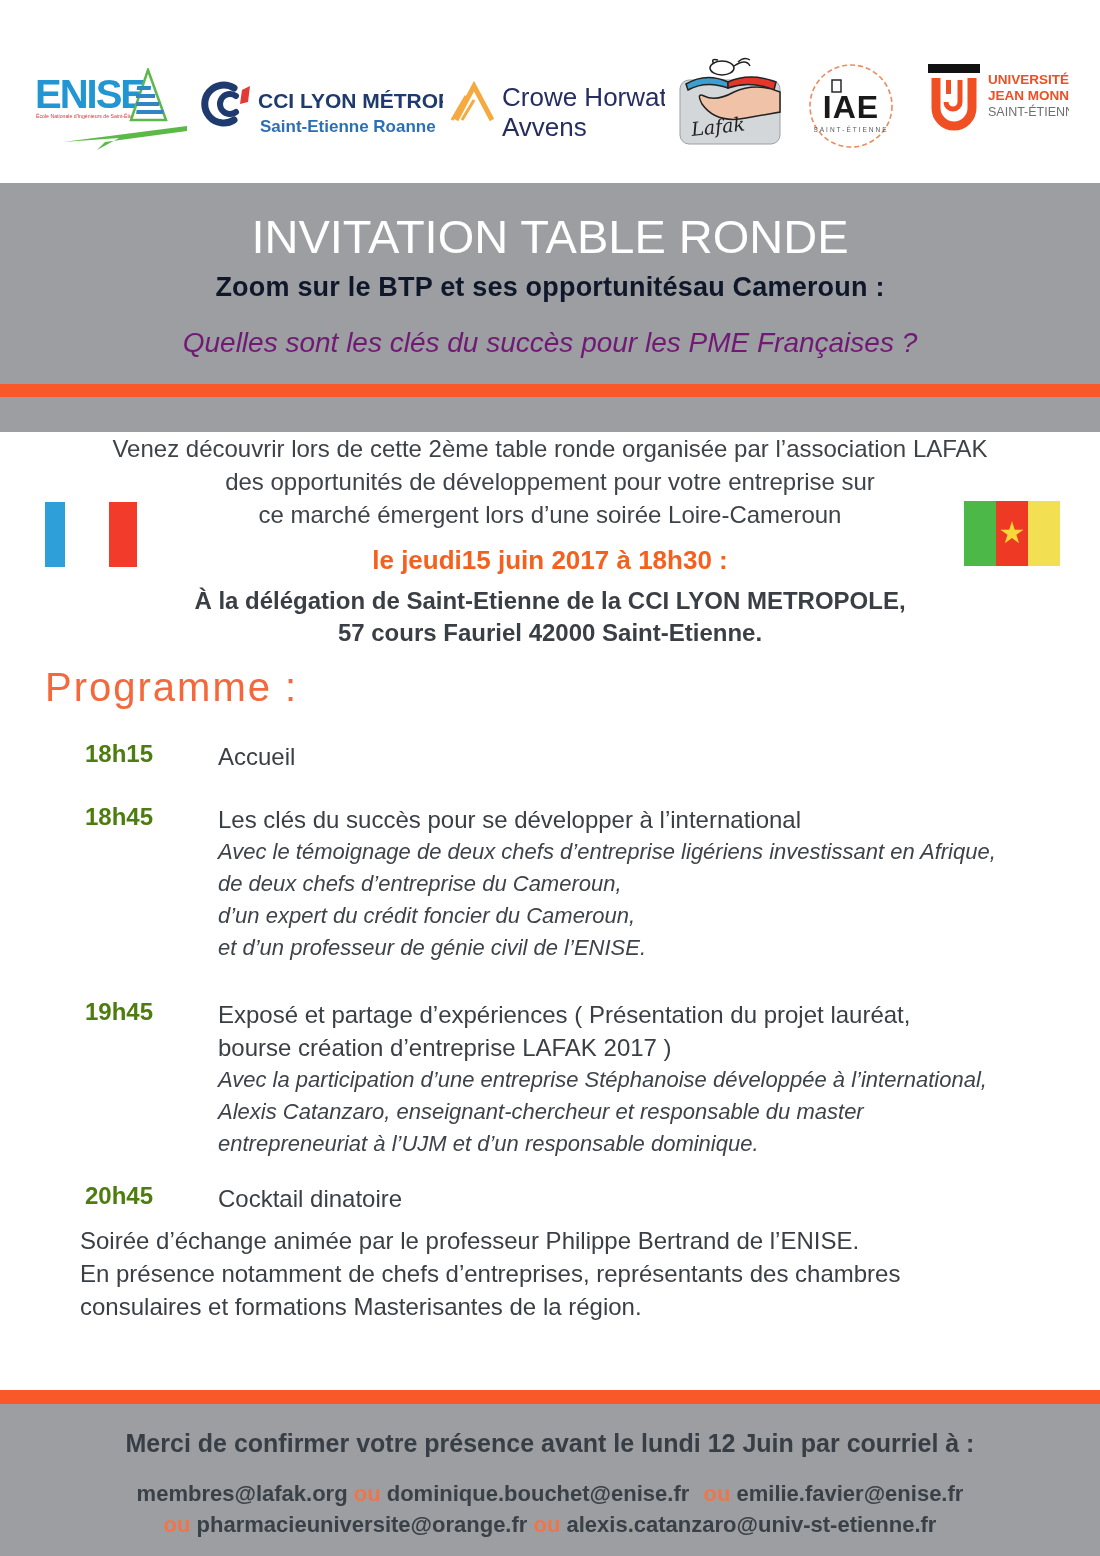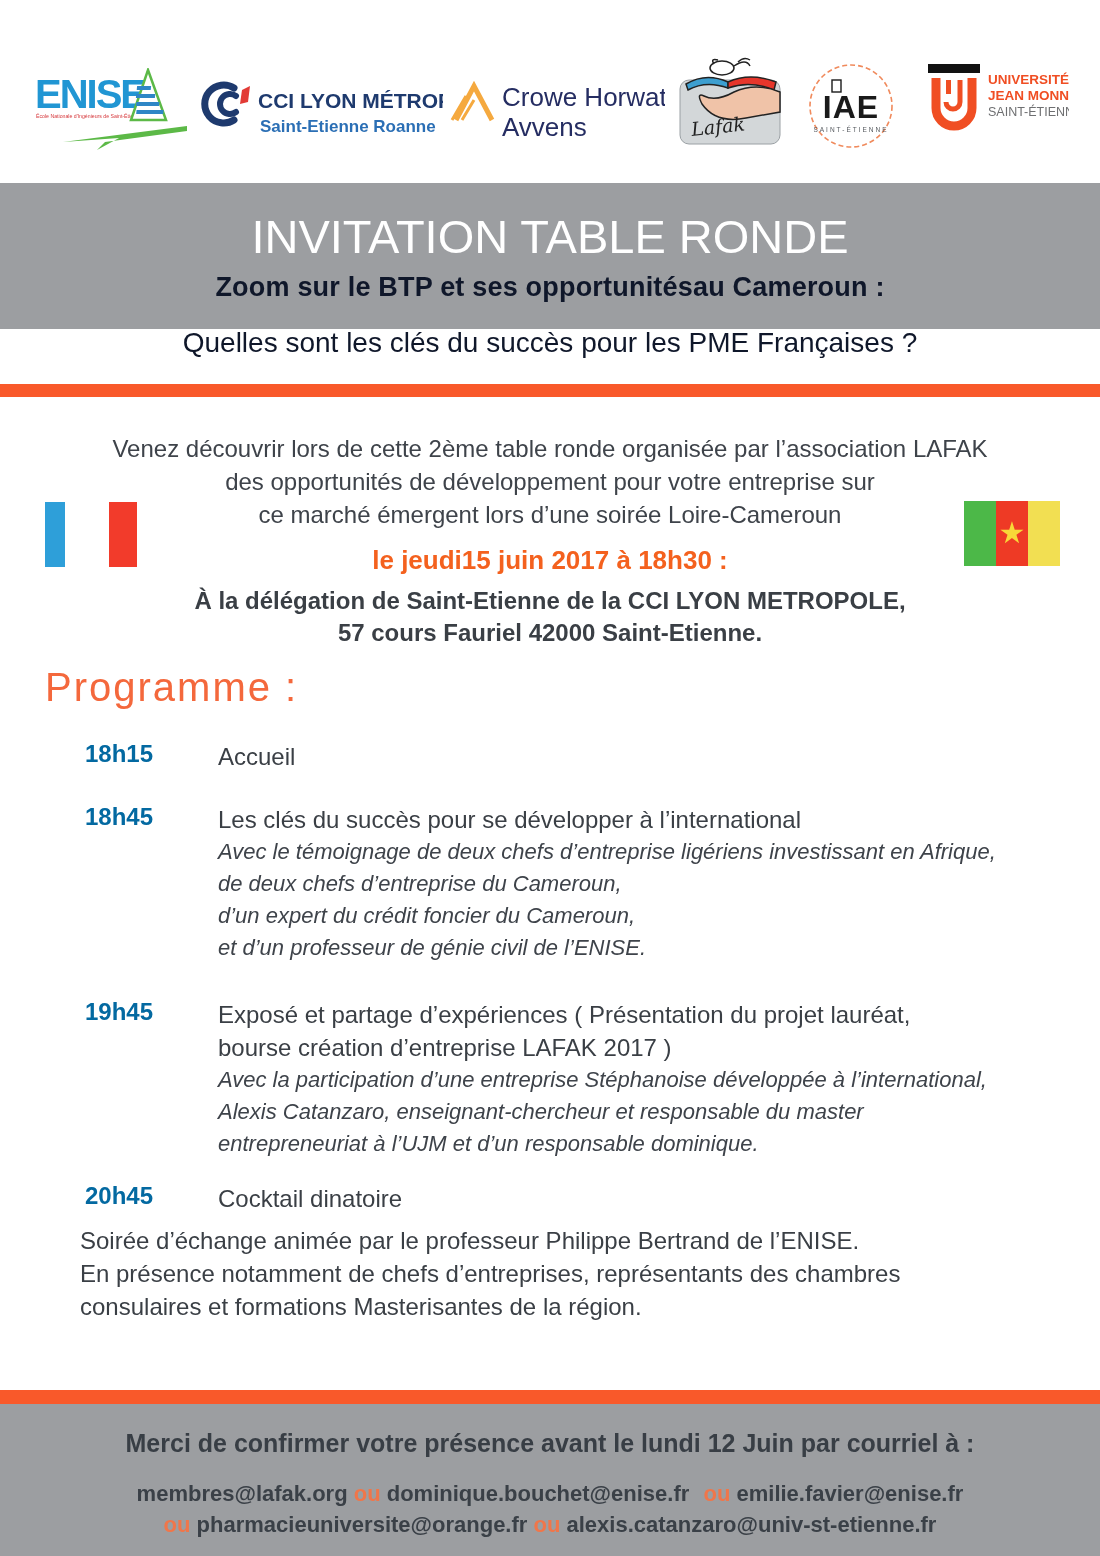--- a/index.html
+++ b/index.html
@@ -9,33 +9,33 @@
     background:#ffffff; overflow:hidden;
     font-family:"Liberation Sans", sans-serif; color:#3d4249;
   }
 
   
   .logo { position:absolute; }
   .logo svg { display:block; }
 
   
   .banner {
-    position:absolute; left:0; top:183px; width:1100px; height:146px;
+    position:absolute; left:0; top:183px; width:1100px; height:249px;
     background:#9c9ea1; text-align:center;
   }
   .banner-title {
     margin-top:26px; color:#ffffff; font-size:47px; font-weight:500;
     letter-spacing:0px;
   }
   .banner-subtitle {
     margin-top:8px; color:#0f172a; font-size:27px; font-weight:700;
     letter-spacing:0.2px;
   }
   .banner-question {
-    margin-top:24px; color:#0f172a; font-size:28px; font-weight:400;
+    margin-top:24px; color:#701a75; font-size:28px; font-weight:400;font-style:italic;
   }
   .divider-top { position:absolute; left:0; top:384px; width:1100px; height:13px; background:#f9592a; }
 
   
   .intro { position:absolute; left:0; top:432px; width:1100px; text-align:center; }
   .intro-line { font-size:24px; line-height:33px; color:#3e434a; }
   .intro-date { margin-top:12px; font-size:26px; line-height:34px; color:#f4611e; font-weight:700; }
   .intro-addr { font-size:24px; line-height:32px; color:#3a3f45; font-weight:700; }
   .intro-addr.first { margin-top:8px; }
 
@@ -51,21 +51,21 @@
     position:absolute; left:50%; top:50%; transform:translate(-50%,-54%);
     color:#f8d838; font-size:30px; line-height:30px;
   }
 
   
   .prog-heading {
     position:absolute; left:45px; top:665px;
     color:#f4683c; font-size:40px; font-weight:400; letter-spacing:2px;
   }
   .prog-row { position:absolute; left:85px; display:flex; }
-  .prog-time { width:133px; color:#0369a1; font-size:24px; font-weight:700; }
+  .prog-time { width:133px; color:#4d7c0f; font-size:24px; font-weight:700; }
   .prog-title { font-size:24px; line-height:33px; color:#3a3f45; }
   .prog-detail { font-size:22px; line-height:32px; color:#3e434a; font-style:italic; }
   .row-1 { top:740px; }
   .row-2 { top:803px; }
   .row-3 { top:998px; }
   .row-4 { top:1182px; }
 
   
   .closing { position:absolute; left:80px; top:1224px; width:980px; }
   .closing-line { font-size:24px; line-height:33px; color:#3a3f45; }

